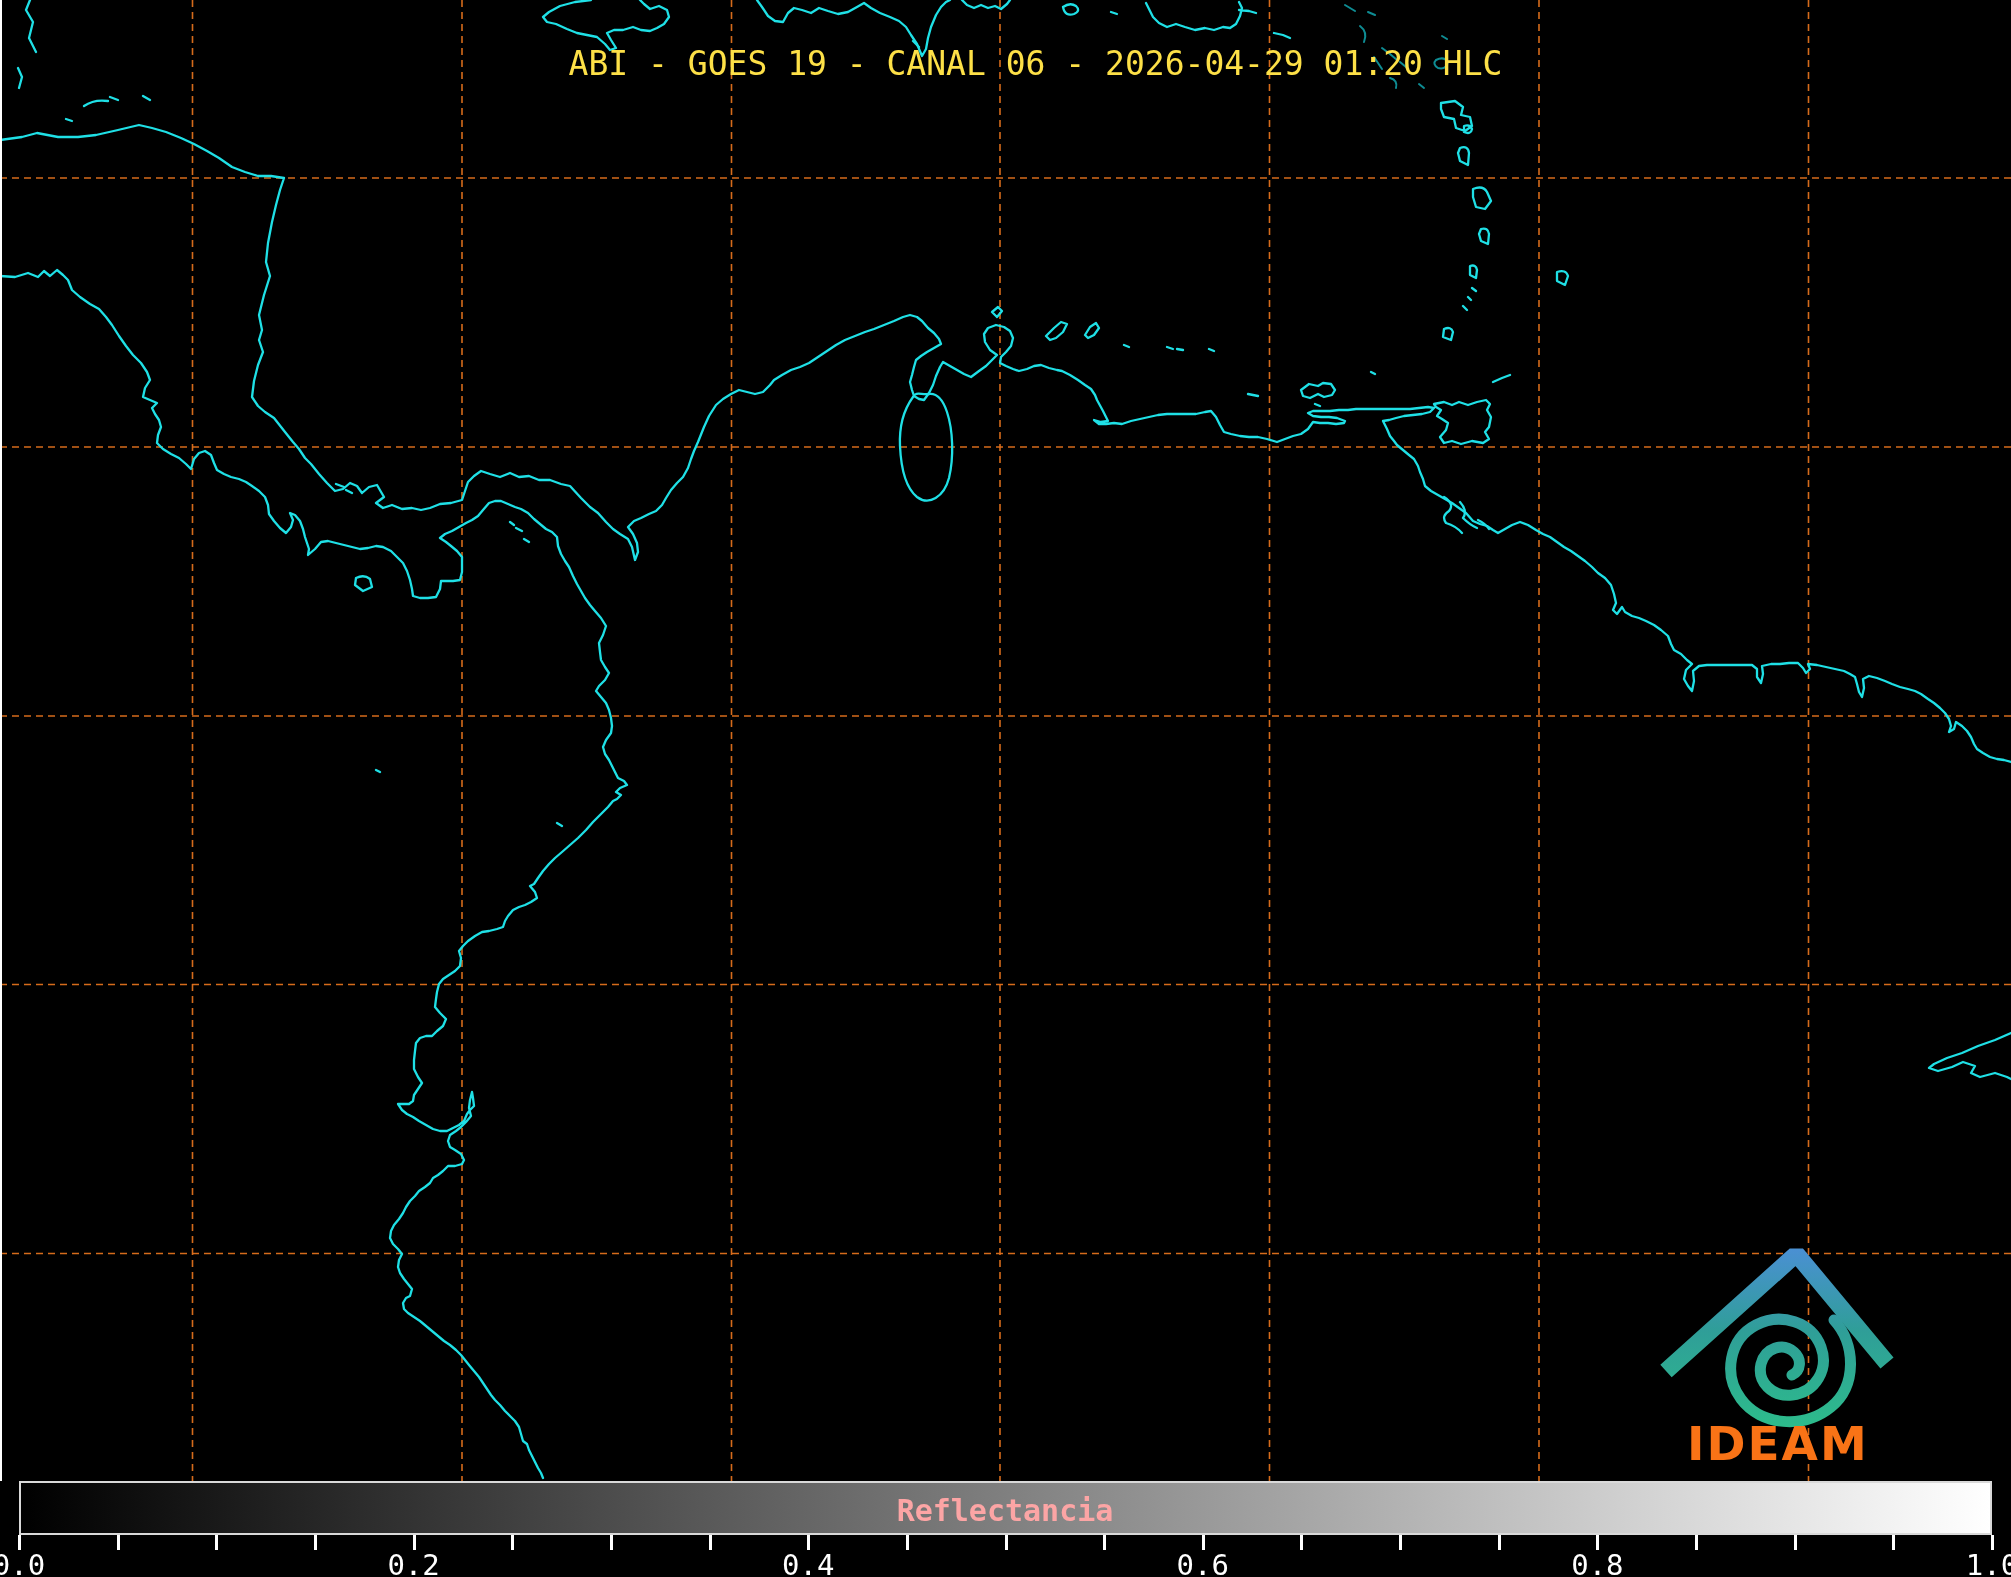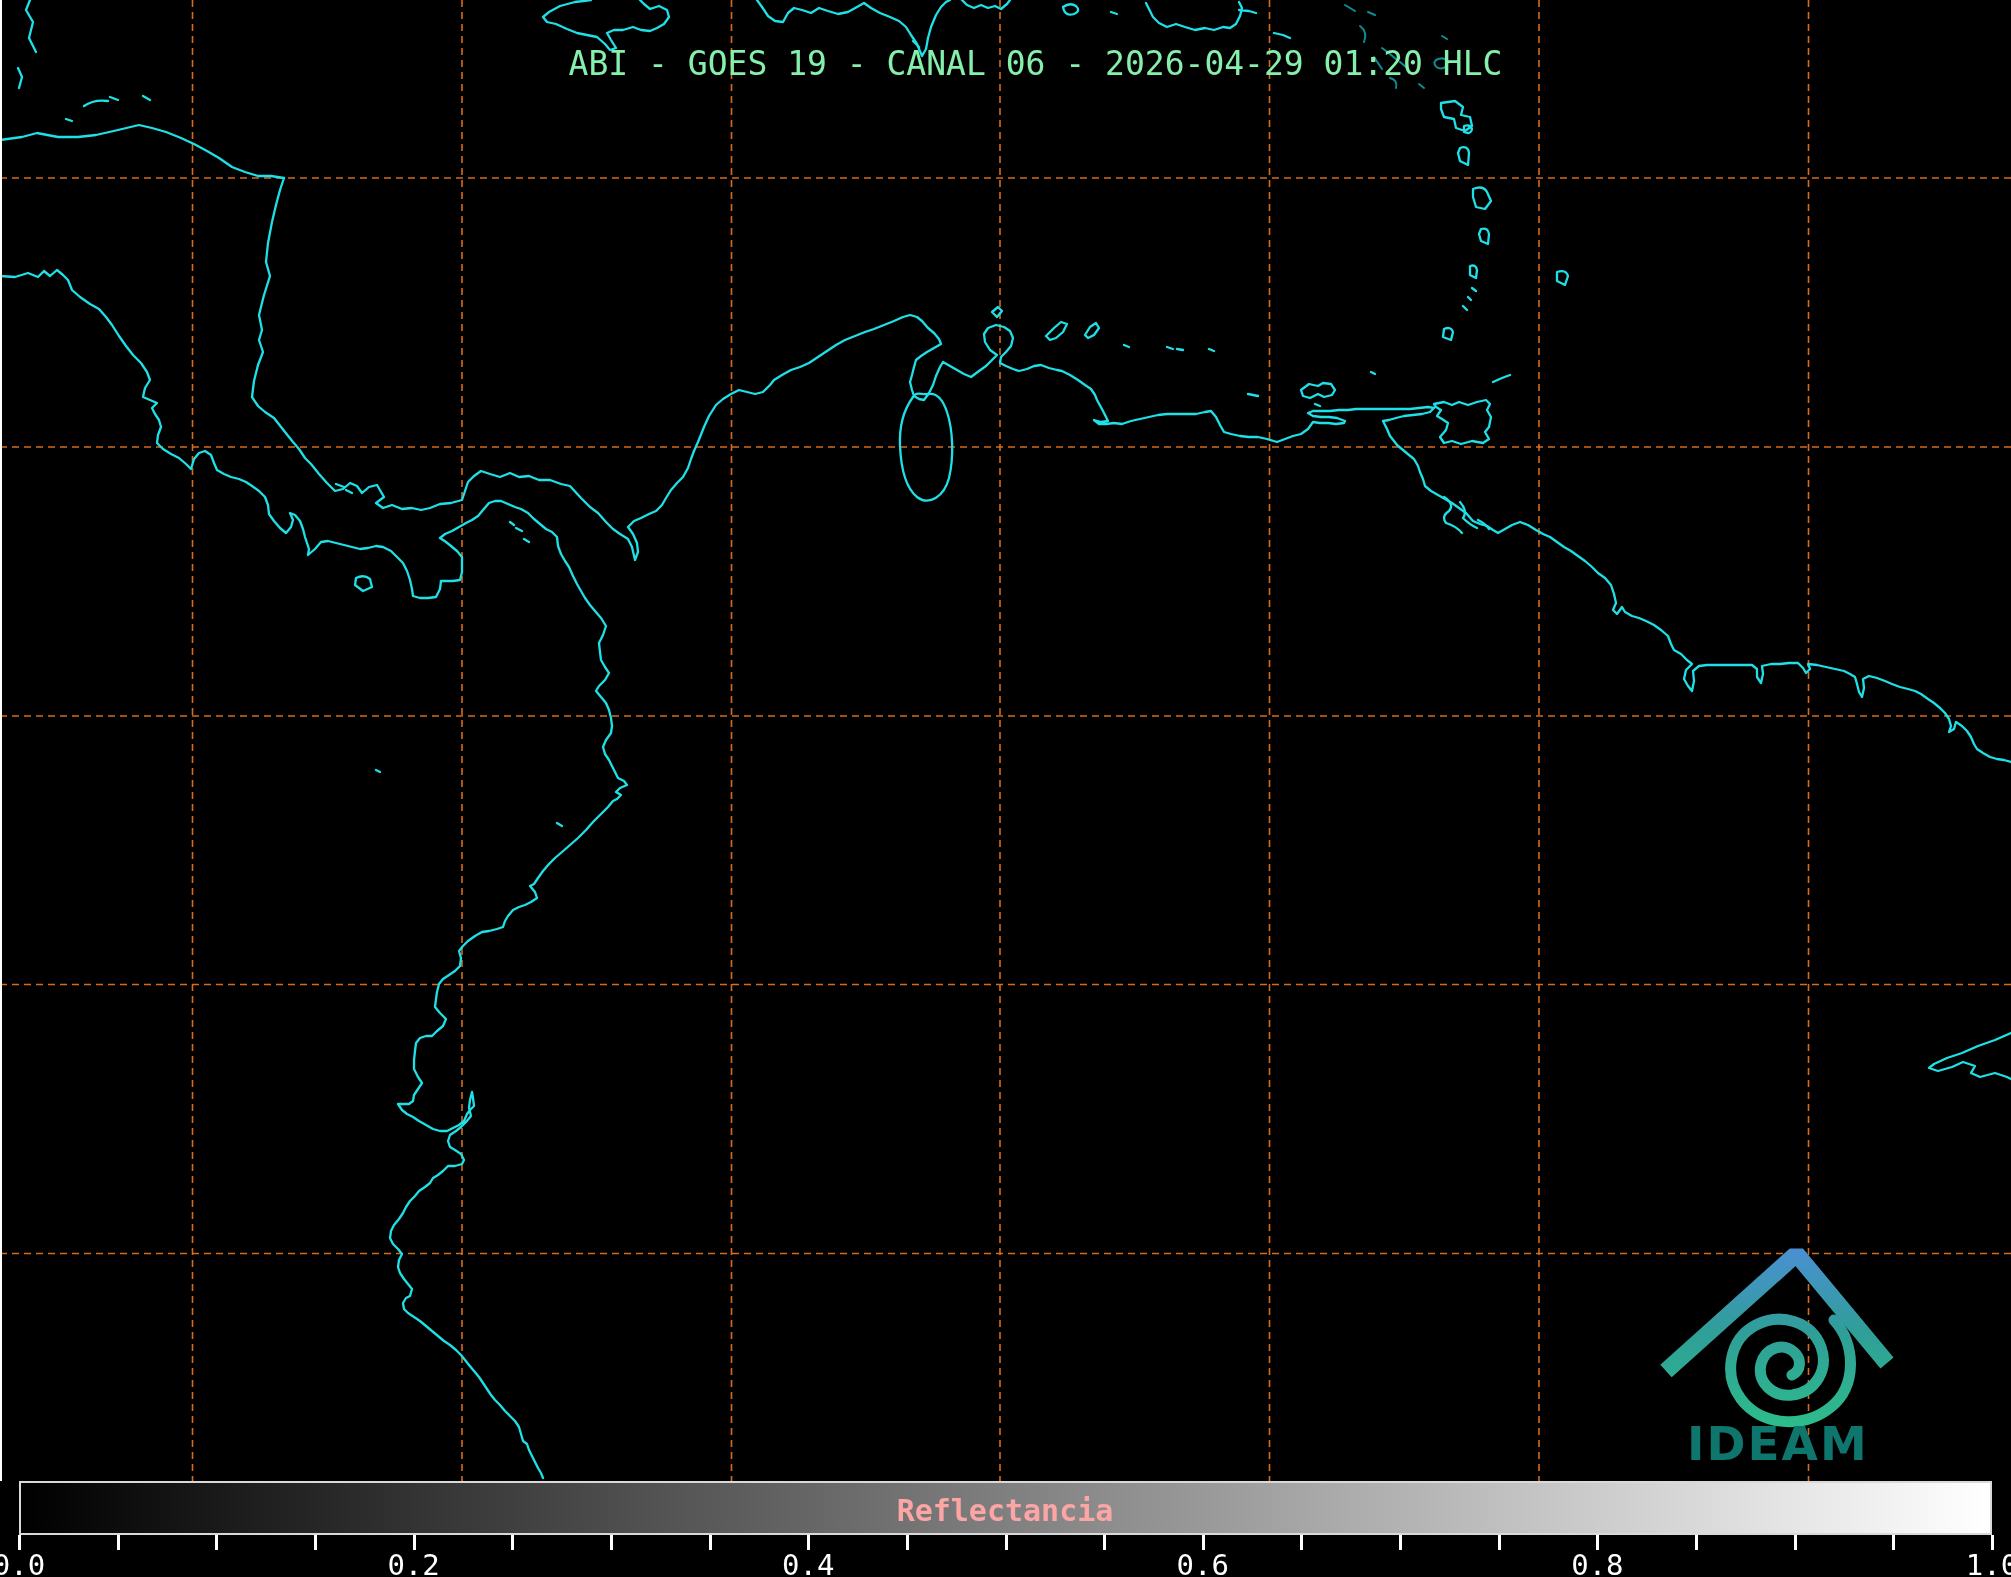--- a/index.html
+++ b/index.html
@@ -64,21 +64,21 @@
           <path d="M1444,497 q11,7 5,14 q-8,5 -3,12 q10,3 16,10 M1460,502 q8,9 3,16 q7,7 14,10 M1478,520 q8,4 11,9" class="coast" stroke="#1fe0e6"></path>
           <path d="M2011,1033 L1995,1040 1978,1046 1962,1053 1947,1058 1934,1064 1929,1068 1938,1071 1952,1067 1963,1062 1975,1066 1971,1073 1980,1077 1995,1073 2007,1077 2011,1079" class="coast" stroke="#1fe0e6"></path>
           <path d="M1368,12 l7,3 M1345,5 l10,6 M1360,26 q8,6 4,16 M1374,57 l8,12 M1382,48 l8,6 7,6 M1400,62 l6,5 M1436,60 q8,-4 12,2 q-2,8 -10,6 q-6,-4 -2,-8 M1442,36 l5,3 M1419,84 l5,4 M1390,78 q8,2 6,10" class="coast dim" stroke="#0e8c93"></path>
         </g>
       <g id="logo-group">
           <path d="M1666,1371 L1793,1257 L1799,1257 L1887,1363" fill="none" stroke="url(#ideamGrad)" stroke-width="17" stroke-linejoin="miter"></path>
           <path d="M1834,1320 C1856,1344 1857,1386 1831,1407 C1804,1429 1761,1426 1741,1399 C1723,1375 1729,1339 1756,1325 C1781,1312 1812,1322 1821,1347 C1829,1369 1816,1392 1792,1395 C1772,1397 1757,1382 1761,1364 C1765,1348 1783,1342 1794,1352 C1802,1359 1801,1371 1792,1375" fill="none" stroke="url(#ideamGrad)" stroke-width="11" stroke-linecap="round"></path>
         </g>
     </svg>
     <div class="spine"></div>
-    <div class="title" style="color: #86efac;">ABI - GOES 19 - CANAL 06 - 2026-04-29 01:20 HLC</div>
+    <div class="title" style="color: #fde047;">ABI - GOES 19 - CANAL 06 - 2026-04-29 01:20 HLC</div>
   </div>
 
   <div id="cbar" style="background: linear-gradient(to right, rgb(0, 0, 0), rgb(255, 255, 255));"></div>
   <div id="cbar-label">Reflectancia</div>
   <div id="ticks">
       <div class="tick" style="left: 18px;"></div>
       <div class="tick" style="left: 116.65px;"></div>
       <div class="tick" style="left: 215.3px;"></div>
       <div class="tick" style="left: 313.95px;"></div>
       <div class="tick" style="left: 412.6px;"></div>
@@ -101,15 +101,15 @@
     </div>
   <div id="ticklabels">
       <span class="ticklabel" style="left: 19px;">0.0</span>
       <span class="ticklabel" style="left: 413.6px;">0.2</span>
       <span class="ticklabel" style="left: 808.2px;">0.4</span>
       <span class="ticklabel" style="left: 1202.8px;">0.6</span>
       <span class="ticklabel" style="left: 1597.4px;">0.8</span>
       <span class="ticklabel" style="left: 1992px;">1.0</span>
     </div>
 
-  <div id="brand" style="color: #0f766e;">IDEAM</div>
+  <div id="brand" style="color: #f97316;">IDEAM</div>
 
 </div>
 
 </body></html>

